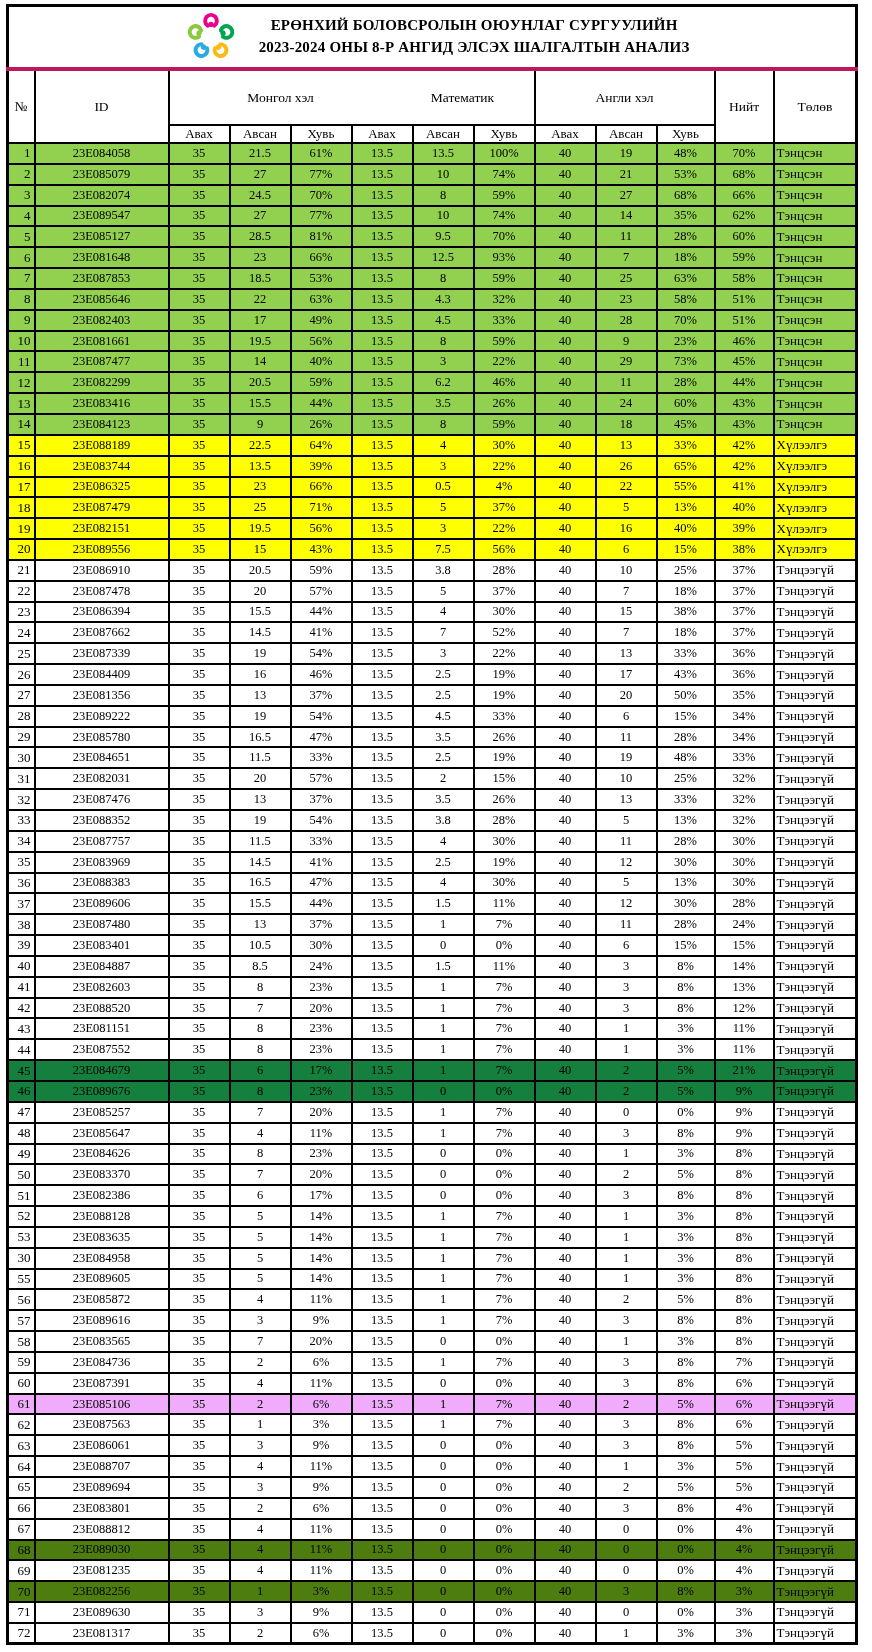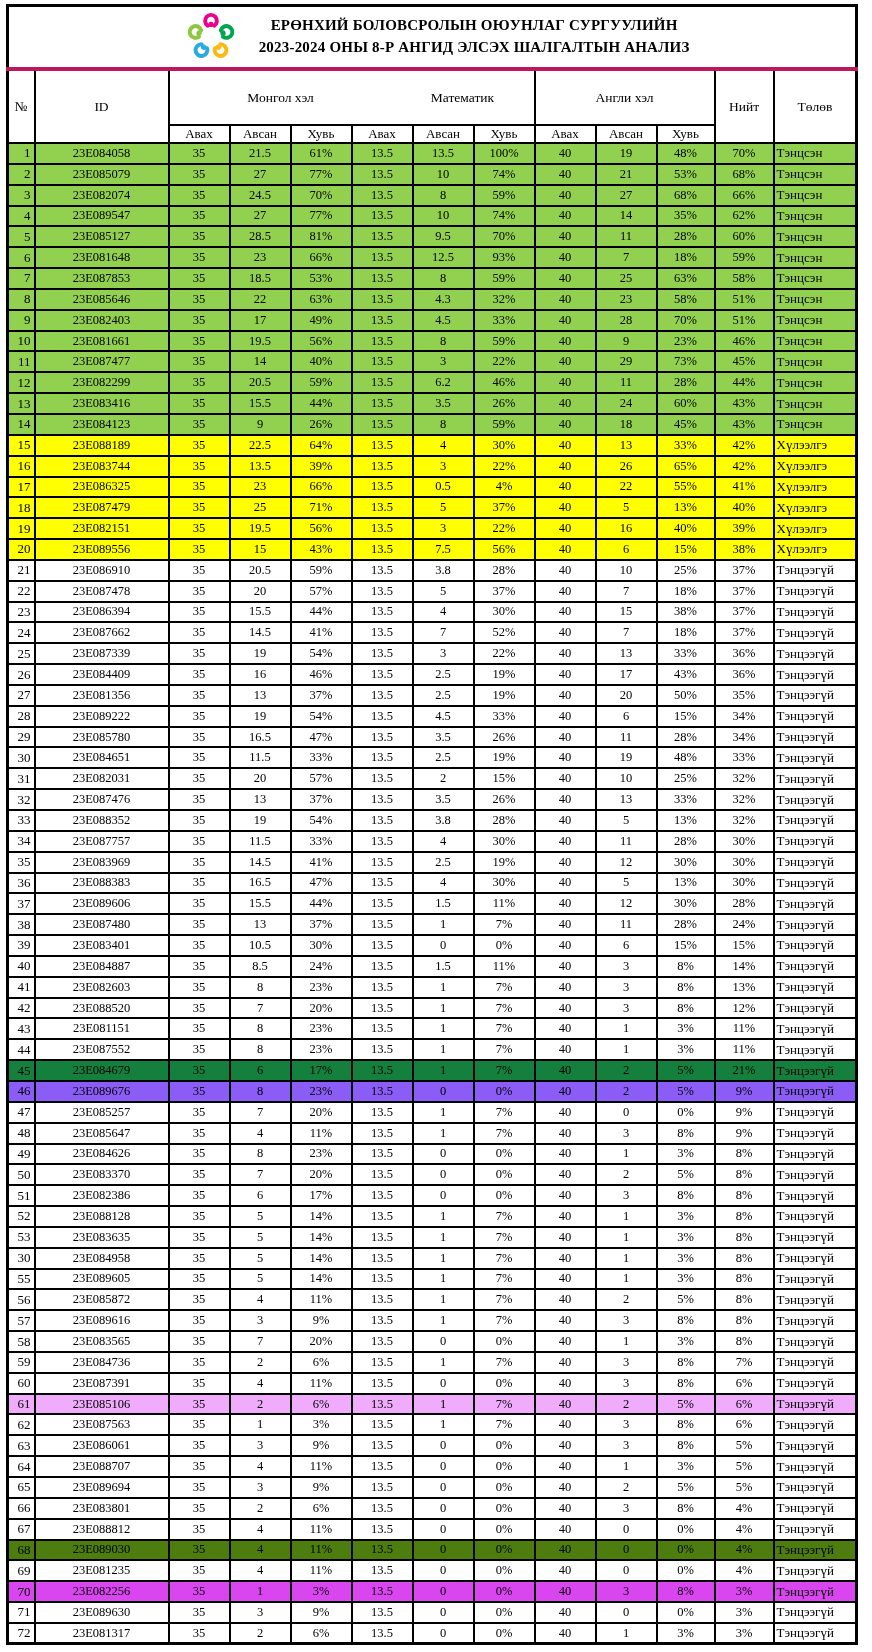--- a/index.html
+++ b/index.html
@@ -790,21 +790,21 @@
         <td class="c4">17%</td>
         <td class="c5">13.5</td>
         <td class="c6">1</td>
         <td class="c7">7%</td>
         <td class="c8">40</td>
         <td class="c9">2</td>
         <td class="c10">5%</td>
         <td class="c11">21%</td>
         <td class="c12">Тэнцээгүй</td>
       </tr>
-      <tr style="background: #8b5cf6; margin-top: 36px;">
+      <tr style="background: #15803d; margin-top: 36px;">
         <td class="c0">46</td>
         <td class="c1">23E089676</td>
         <td class="c2">35</td>
         <td class="c3">8</td>
         <td class="c4">23%</td>
         <td class="c5">13.5</td>
         <td class="c6">0</td>
         <td class="c7">0%</td>
         <td class="c8">40</td>
         <td class="c9">2</td>
@@ -1150,21 +1150,21 @@
         <td class="c4">11%</td>
         <td class="c5">13.5</td>
         <td class="c6">0</td>
         <td class="c7">0%</td>
         <td class="c8">40</td>
         <td class="c9">0</td>
         <td class="c10">0%</td>
         <td class="c11">4%</td>
         <td class="c12">Тэнцээгүй</td>
       </tr>
-      <tr style="background: #d946ef; font-family: Liberation Serif, serif;">
+      <tr style="background: #4d7c0f; font-family: Liberation Serif, serif;">
         <td class="c0">70</td>
         <td class="c1">23E082256</td>
         <td class="c2">35</td>
         <td class="c3">1</td>
         <td class="c4">3%</td>
         <td class="c5">13.5</td>
         <td class="c6">0</td>
         <td class="c7">0%</td>
         <td class="c8">40</td>
         <td class="c9">3</td>

